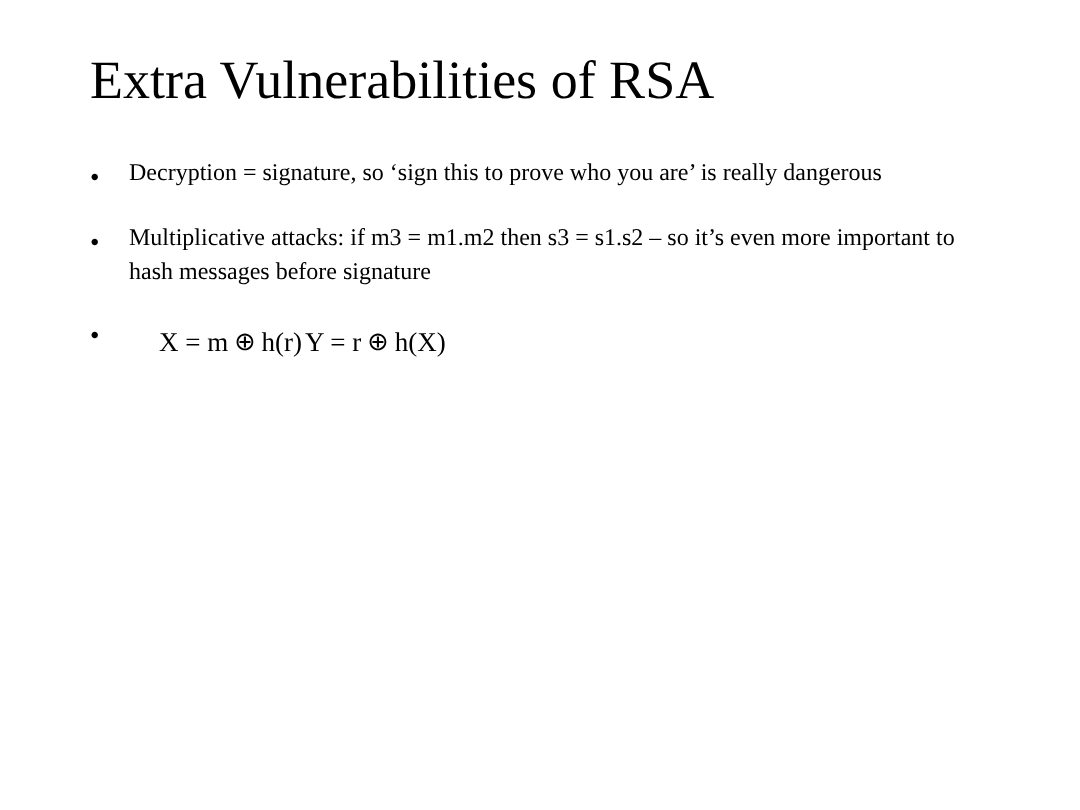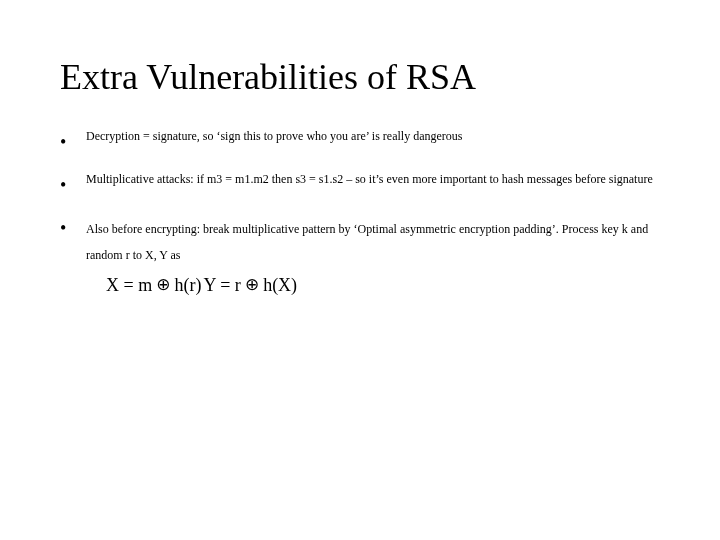--- a/index.html
+++ b/index.html
@@ -13,21 +13,21 @@
       height: 540px;
       background-color: #ffffff;
       font-family: 'Times New Roman', Times, serif;
       overflow: hidden;
     }
 
     .slide-container {
       width: 720px;
       height: 540px;
       background: #ffffff;
-      padding: 56px 60px 40px 60px;
+      padding: 32px 60px 40px 60px;
       display: flex;
       flex-direction: column;
     }
 
     .slide-title {
       font-size: 36px;
       font-weight: normal;
       color: #000000;
       margin-bottom: 30px;
       font-family: 'Times New Roman', Times, serif;
@@ -50,21 +50,21 @@
 
     .bullet-dot {
       min-width: 20px;
       margin-right: 6px;
       margin-top: 1px;
       font-size: 18px;
     }
 
     .bullet-text {
       flex: 1;
-      font-size: 12px;
+      font-size: 16px;
       line-height: 1.45;
     }
 
     .sub-lines {
       margin-top: 6px;
       margin-left: 20px;
       display: flex;
       flex-direction: row;
       gap: 2px;
     }
@@ -100,21 +100,20 @@
     </div>
 
     <div class="bullet-item">
       <span class="bullet-dot">•</span>
       <span class="bullet-text">Multiplicative attacks: if m3 = m1.m2 then s3 = s1.s2 – so it’s even more important to hash messages before signature</span>
     </div>
 
     <div class="bullet-item">
       <span class="bullet-dot">•</span>
       <div style="flex:1;">
-        <span class="bullet-text">Also before encrypting: break multiplicative pattern by ‘Optimal asymmetric encryption padding’. Process key k and random r to X, Y as</span>
         <div class="sub-lines">
           <div class="sub-line">
             <span>X = m</span>
             <span class="oplus">⊕</span>
             <span>h(r)</span>
           </div>
           <div class="sub-line">
             <span>Y = r</span>
             <span class="oplus">⊕</span>
             <span>h(X)</span>

